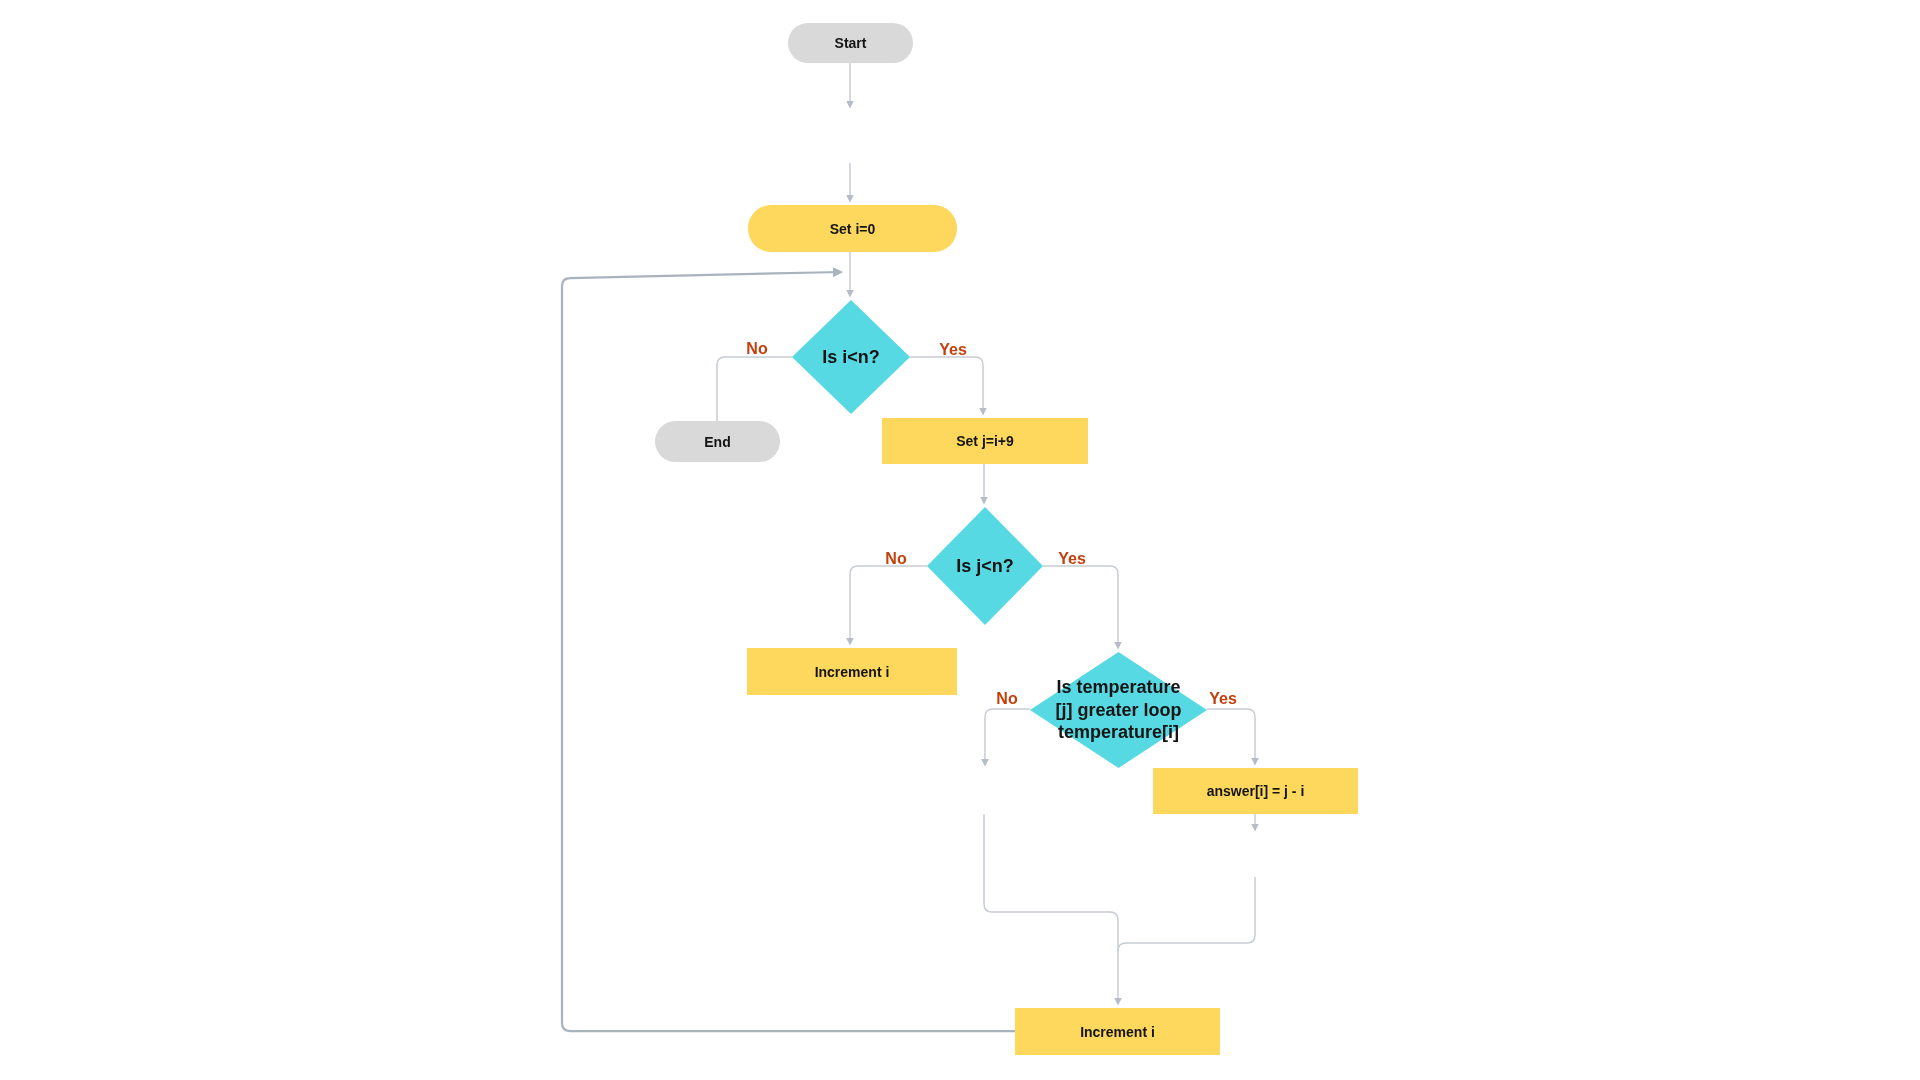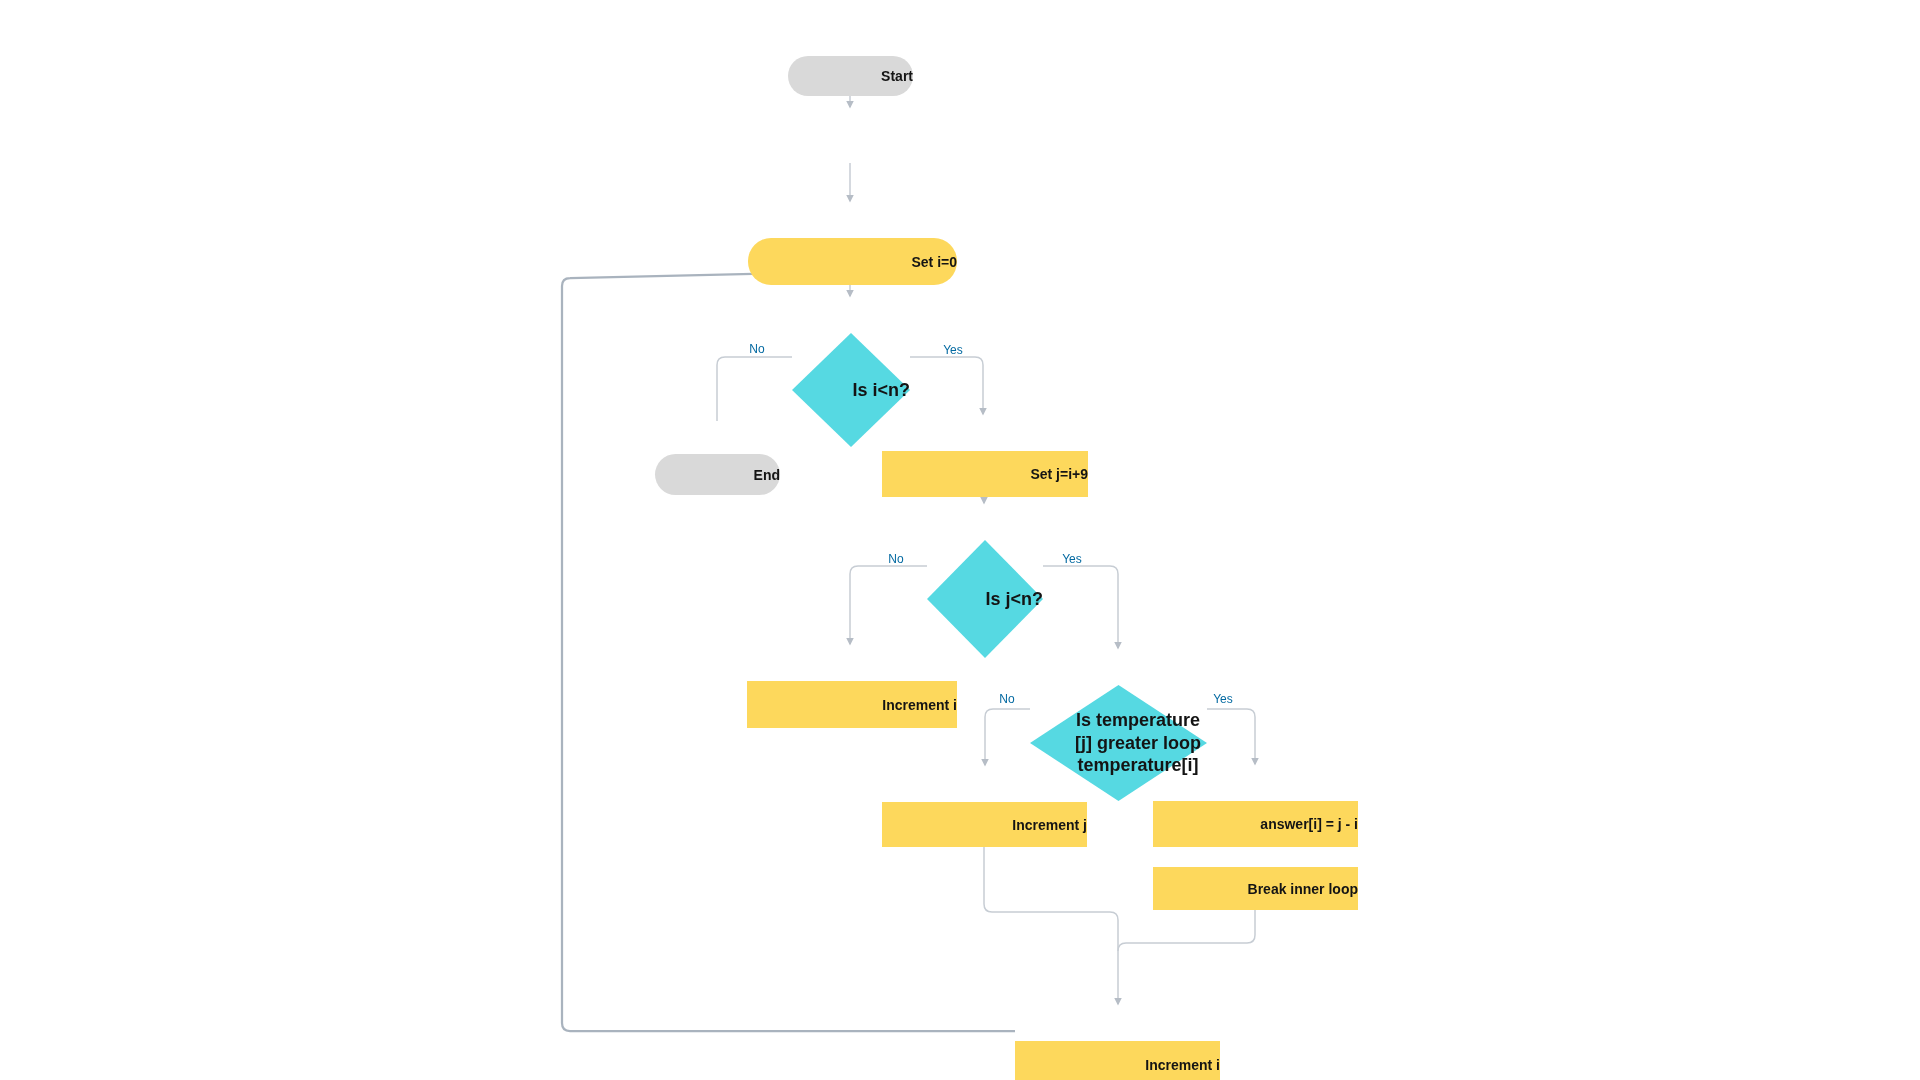--- a/index.html
+++ b/index.html
@@ -6,35 +6,34 @@
   .canvas{
     position:relative;
     width:1920px;height:1080px;
     background:#ffffff;
     font-family:"Liberation Sans","DejaVu Sans",sans-serif;
     overflow:hidden;
   }
   svg.edges{position:absolute;left:0;top:0;width:1920px;height:1080px;}
   .node{
     position:absolute;
-    display:flex;align-items:center;justify-content:flex-end;
+    display:flex;align-items:center;justify-content:center;
     text-align:center;
     font-weight:bold;font-size:14px;color:#141414;
     box-sizing:border-box;
-    margin-top:33px;
   }
   .process{background:#FDD85C;}
   .terminator{background:#D9D9D9;border-radius:21px;}
   .decision{background:transparent;}
   .decision > svg{position:absolute;left:0;top:0;width:100%;height:100%;}
   .decision > span{position:relative;z-index:2;display:block;font-size:18px;line-height:1.25;}
   .edge-label{
     position:absolute;
     transform:translate(-50%,-50%);
-    font-size:12px;color:#0369a1;font-weight:normal;
+    font-size:16px;color:#c2410c;font-weight:bold;
     white-space:nowrap;
   }
   
   #n-start    {left:788px; top:23px;  width:125px;height:40px;}
   #n-init     {left:715px; top:112px; width:270px;height:51px;}
   #n-seti     {left:748px; top:205px; width:209px;height:47px;border-radius:23px;}
   #n-deci     {left:792px; top:300px; width:118px;height:114px;}
   #n-end      {left:655px; top:421px; width:125px;height:41px;}
   #n-setj     {left:882px; top:418px; width:206px;height:46px;}
   #n-decj     {left:927px; top:507px; width:116px;height:118px;}
@@ -122,31 +121,25 @@
     <span>Increment i</span>
   </div>
 
   <div class="node decision" id="n-dectemp">
     <svg viewBox="0 0 100 100" preserveAspectRatio="none">
       <polygon points="50,0 100,50 50,100 0,50" fill="#56D9E2"></polygon>
     </svg>
     <span>Is temperature [j] greater loop temperature[i]</span>
   </div>
 
-  <div class="node process" id="n-incj">
-    <span>Increment j</span>
-  </div>
 
   <div class="node process" id="n-answer">
     <span>answer[i] = j - i</span>
   </div>
 
-  <div class="node process" id="n-break">
-    <span>Break inner loop</span>
-  </div>
 
   <div class="node process" id="n-incibot">
     <span>Increment i</span>
   </div>
 
   <span class="edge-label" id="el-0">No</span>
   <span class="edge-label" id="el-1">Yes</span>
   <span class="edge-label" id="el-2">No</span>
   <span class="edge-label" id="el-3">Yes</span>
   <span class="edge-label" id="el-4">No</span>

